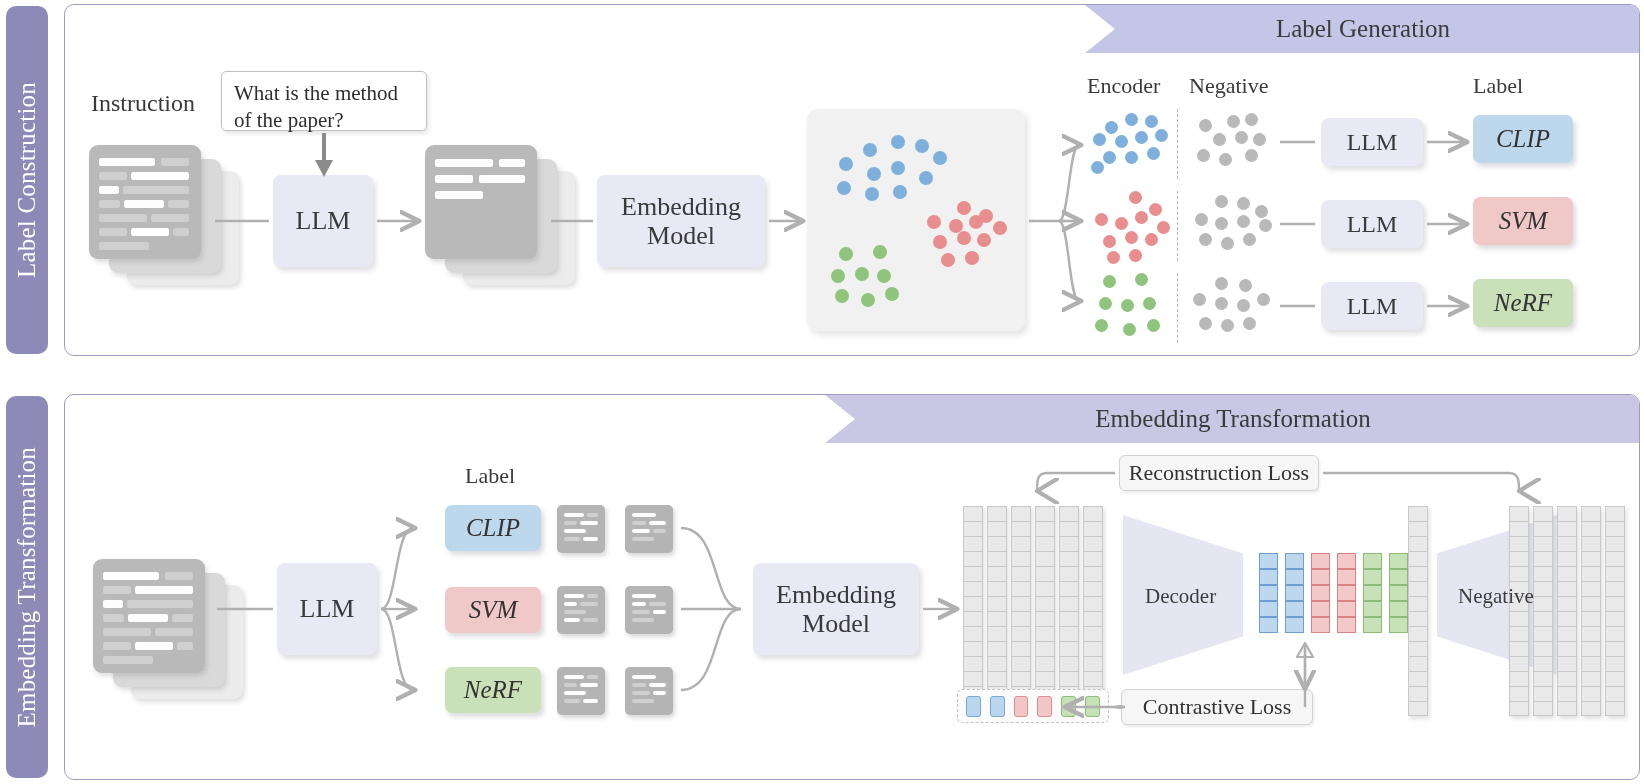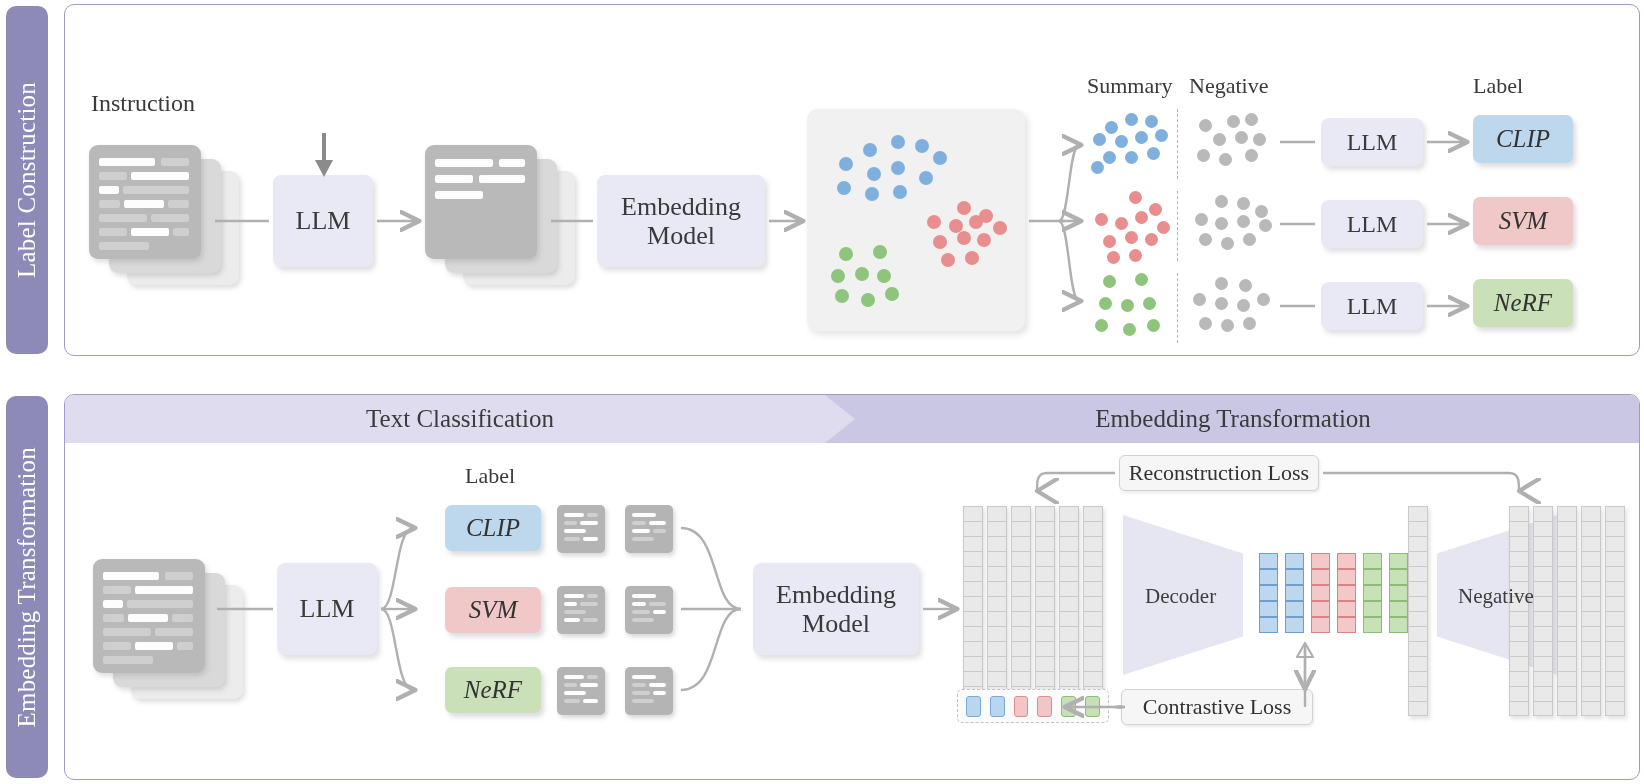--- a/index.html
+++ b/index.html
@@ -168,24 +168,31 @@
   <div class="rail" style="left:6px; top:6px; width:42px; height:348px;">
     <span>Label Construction</span>
   </div>
   <div class="rail" style="left:6px; top:396px; width:42px; height:382px;">
     <span>Embedding Transformation</span>
   </div>
 
   <div class="panel" style="left:64px; top:4px; width:1576px; height:352px;">
 
     <div class="banner">
+      <div class="seg" style="left:1020px; width:556px; background:#c3c6e6;
+                  clip-path: polygon(0 0, 100% 0, 100% 100%, 0 100%, 30px 50%);">
+        <div class="seg-title" style="position:absolute; left:50%; transform:translateX(-50%);">Label Generation</div>
+      </div>
     </div>
 
     <div class="plain-label" style="left:26px; top:85px; font-size:24px;">Instruction</div>
 
+    <div class="callout" style="left:156px; top:66px; width:206px; height:60px; font-size:21px;">
+      <span>What is the method of the paper?</span>
+    </div>
 
     <div class="docstack" style="left:24px; top:140px; width:162px; height:140px;">
       <div class="sheet back2" style="left:38px; top:26px; width:112px; height:114px;">
         <div class="tline g" style="left:62px; top:12px; width:10px; height:7px;"></div>
         <div class="tline g" style="left:62px; top:27px; width:10px; height:7px;"></div>
         <div class="tline g" style="left:62px; top:42px; width:10px; height:7px;"></div>
         <div class="tline g" style="left:62px; top:57px; width:10px; height:7px;"></div>
         <div class="tline g" style="left:62px; top:72px; width:10px; height:7px;"></div>
       </div>
       <div class="sheet back1" style="left:20px; top:14px; width:112px; height:114px;">
@@ -272,21 +279,21 @@
       <div class="dot green" style="left:32px; top:138px; width:14px; height:14px;"></div>
       <div class="dot green" style="left:66px; top:136px; width:14px; height:14px;"></div>
       <div class="dot green" style="left:24px; top:160px; width:14px; height:14px;"></div>
       <div class="dot green" style="left:48px; top:158px; width:14px; height:14px;"></div>
       <div class="dot green" style="left:70px; top:160px; width:14px; height:14px;"></div>
       <div class="dot green" style="left:28px; top:180px; width:14px; height:14px;"></div>
       <div class="dot green" style="left:54px; top:184px; width:14px; height:14px;"></div>
       <div class="dot green" style="left:78px; top:178px; width:14px; height:14px;"></div>
     </div>
 
-    <div class="plain-label" style="left:1022px; top:68px; font-size:22px;">Summary</div>
+    <div class="plain-label" style="left:1022px; top:68px; font-size:22px;">Encoder</div>
     <div class="plain-label" style="left:1124px; top:68px; font-size:22px;">Negative</div>
     <div class="plain-label" style="left:1408px; top:68px; font-size:22px;">Label</div>
 
     <div class="dashv" style="left:1112px; top:104px; height:70px;"></div>
     <div class="dashv" style="left:1112px; top:186px; height:70px;"></div>
     <div class="dashv" style="left:1112px; top:268px; height:70px;"></div>
 
     <div style="position:absolute; left:1026px; top:104px; width:80px; height:66px;">
       <div class="dot blue" style="left:14px; top:12px; width:13px; height:13px;"></div>
       <div class="dot blue" style="left:34px; top:4px; width:13px; height:13px;"></div>
@@ -411,23 +418,20 @@
 
       <line x1="1362" y1="137" x2="1400" y2="137" stroke="#b0b0b0" stroke-width="2.4" marker-end="url(#ah)"></line>
       <line x1="1362" y1="219" x2="1400" y2="219" stroke="#b0b0b0" stroke-width="2.4" marker-end="url(#ah)"></line>
       <line x1="1362" y1="301" x2="1400" y2="301" stroke="#b0b0b0" stroke-width="2.4" marker-end="url(#ah)"></line>
     </svg>
   </div>
 
   <div class="panel" style="left:64px; top:394px; width:1576px; height:386px;">
 
     <div class="banner">
-      <div class="seg" style="left:0; width:790px; background:#dedcee;">
-        <div class="seg-title">Text Classification</div>
-      </div>
       <div class="seg" style="left:760px; width:816px; background:#c9c7e3;
                   clip-path: polygon(0 0, 100% 0, 100% 100%, 0 100%, 30px 50%);">
         <div class="seg-title" style="position:absolute; left:50%; transform:translateX(-50%);">Embedding Transformation</div>
       </div>
     </div>
 
     <div class="docstack" style="left:28px; top:164px; width:162px; height:140px;">
       <div class="sheet back2" style="left:38px; top:26px; width:112px; height:114px;">
         <div class="tline g" style="left:62px; top:12px; width:10px; height:7px;"></div>
         <div class="tline g" style="left:62px; top:27px; width:10px; height:7px;"></div>

